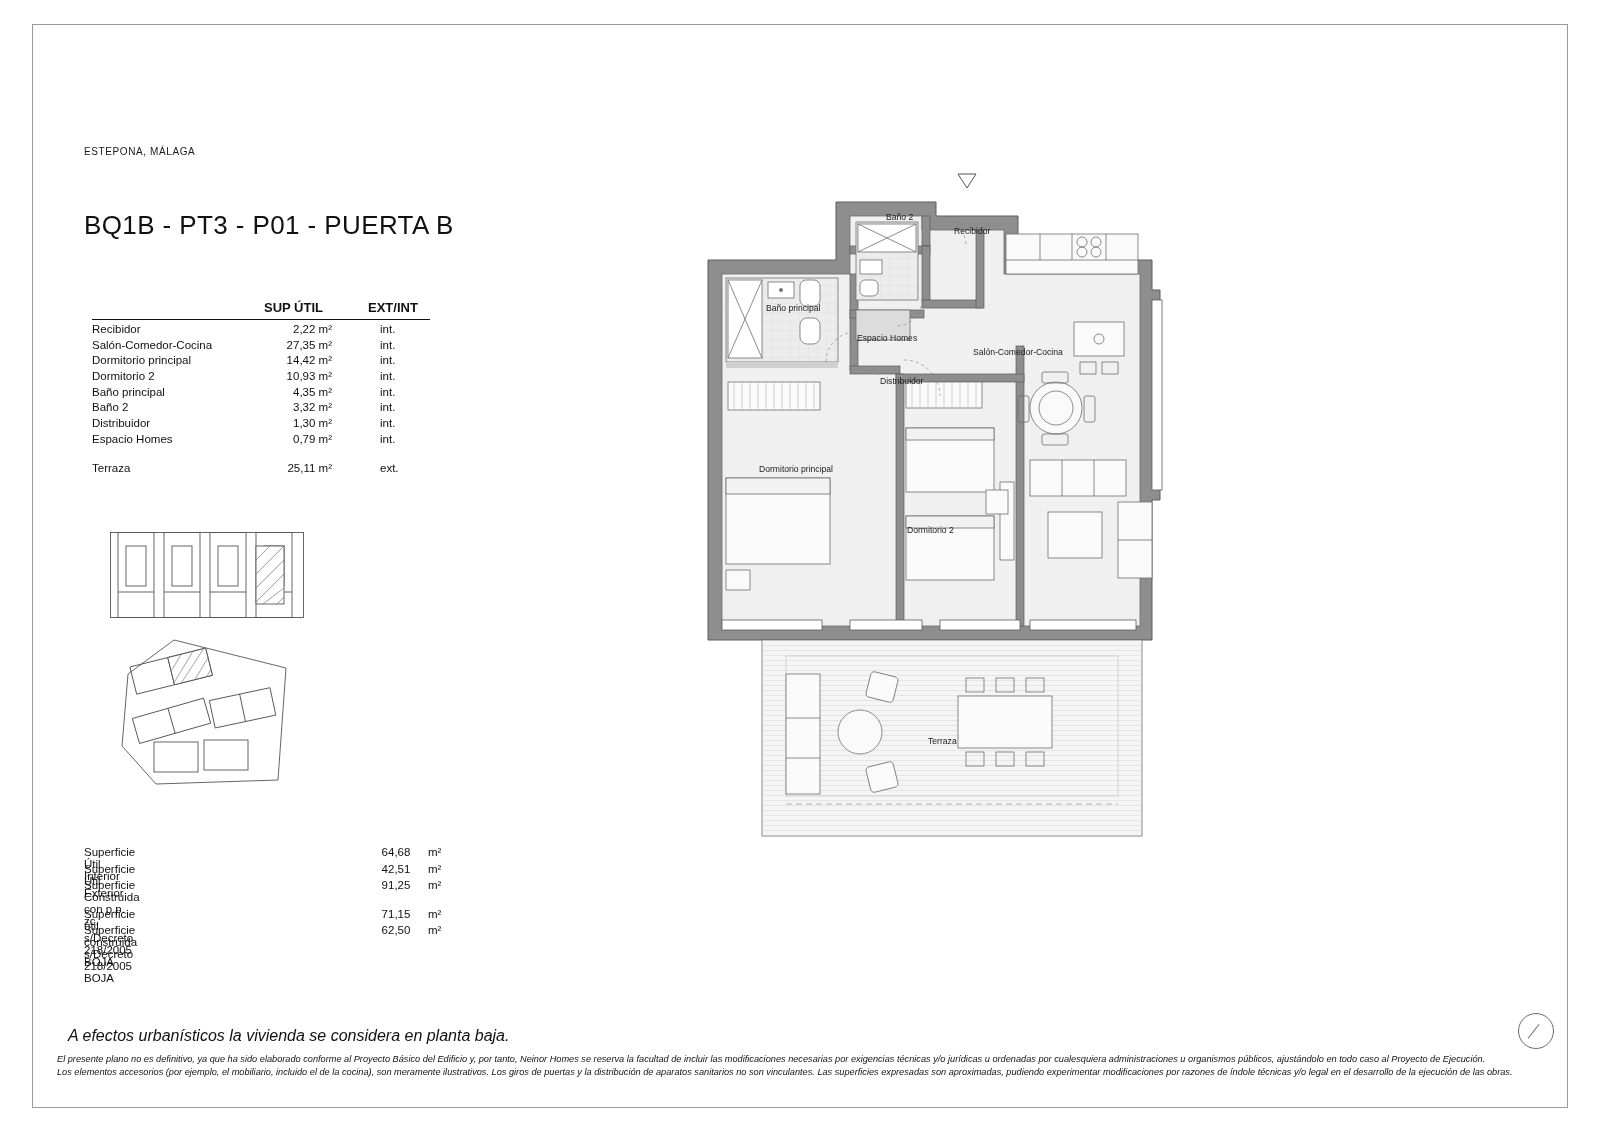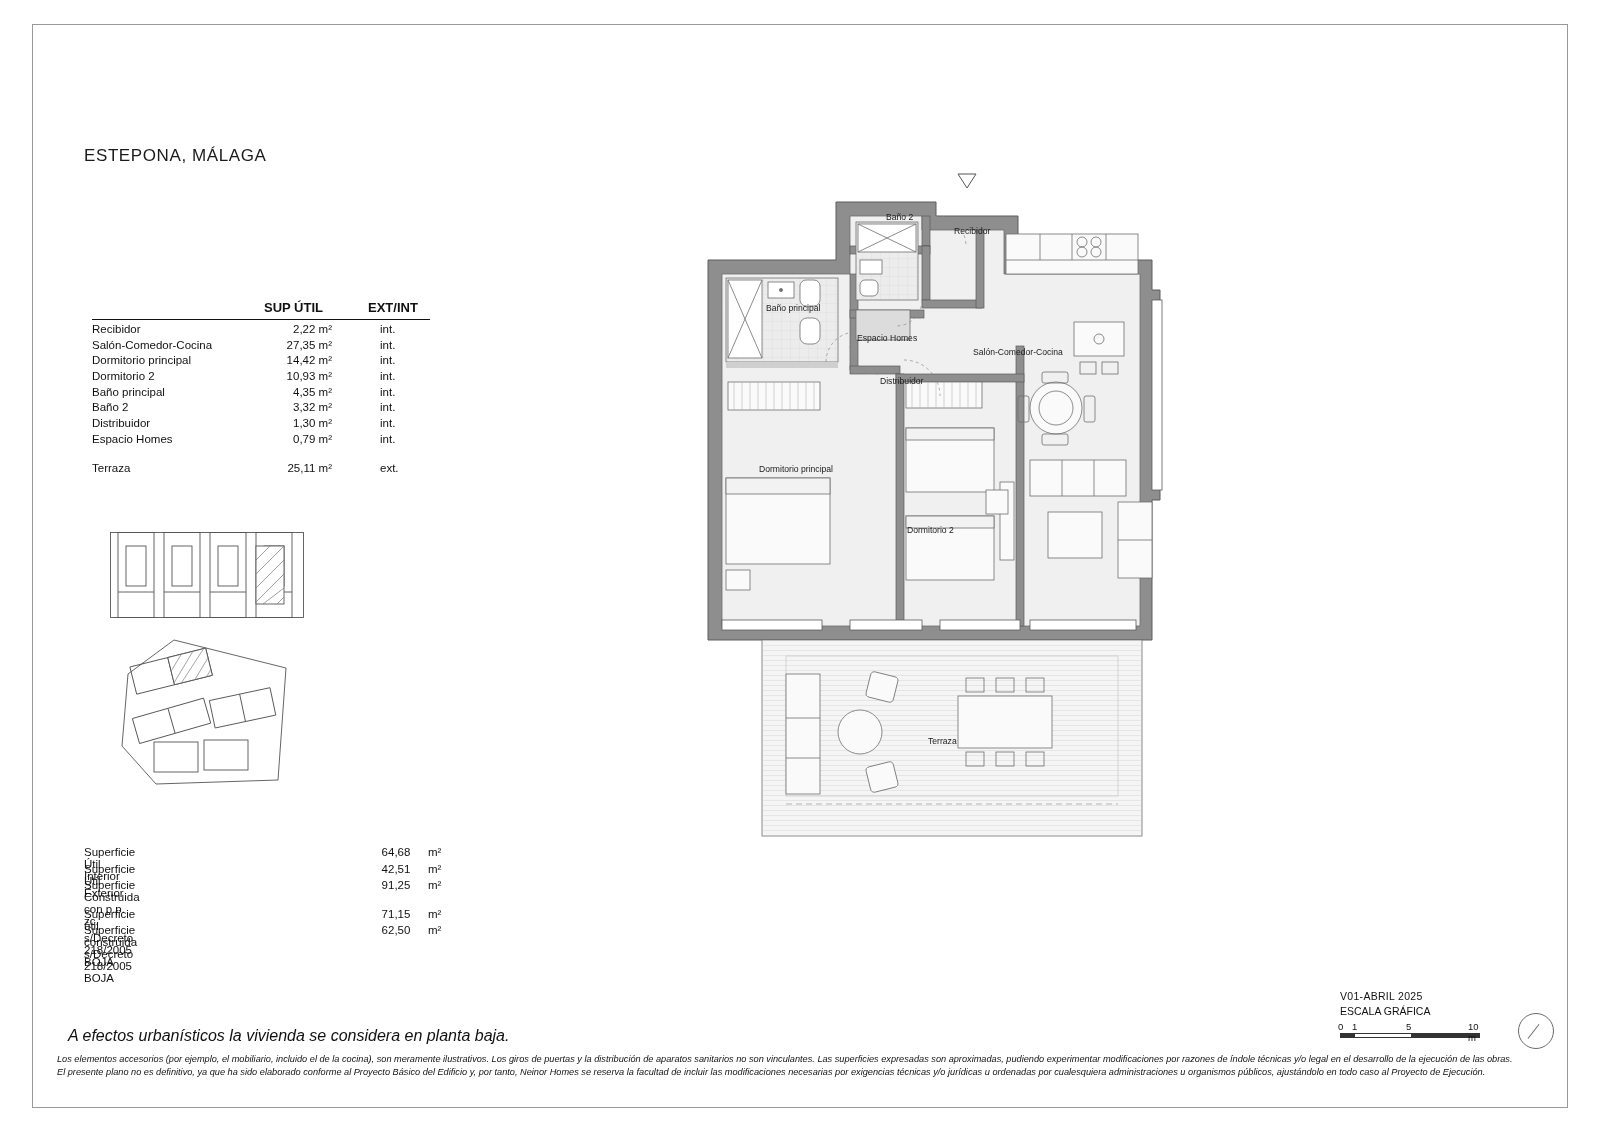--- a/index.html
+++ b/index.html
@@ -24,21 +24,21 @@
     width: 1536px;
     height: 1084px;
     border: 1px solid #9a9a9a;
     box-sizing: border-box;
   }
   
   .loc {
     position: absolute;
     left: 84px;
     top: 146px;
-    font-size: 17px;
+    font-size: 10px;
     letter-spacing: 0.6px;
     color: #1a1a1a;
   }
   .title {
     position: absolute;
     left: 84px;
     top: 210px;
     font-size: 26px;
     letter-spacing: 0.4px;
     color: #111;
@@ -183,20 +183,21 @@
     white-space: nowrap;
   }
 </style>
 </head>
 <body>
 
 <div id="sheet">
   <div class="frame"></div>
 
   <div class="loc">ESTEPONA, MÁLAGA</div>
+  <div class="title">BQ1B - PT3 - P01 - PUERTA B</div>
 
   <div class="areatable">
     <div class="hdr">
       <span class="c2">SUP ÚTIL</span>
       <span class="c3">EXT/INT</span>
     </div>
     <div class="rule"></div>
 
     <div class="arow">
       <span class="c1">Recibidor</span>
@@ -332,35 +333,24 @@
     </div>
     <div class="srow">
       <span class="s1">Superficie construida s/Decreto 218/2005 BOJA</span>
       <span class="s2">62,50</span>
       <span class="s3">m²</span>
     </div>
   </div>
 
   <div class="note-italic">A efectos urbanísticos la vivienda se considera en planta baja.</div>
   <div class="disclaimer">
+    <div>El presente plano no es definitivo, ya que ha sido elaborado conforme al Proyecto Básico del Edificio y, por tanto, Neinor Homes se reserva la facultad de incluir las modificaciones necesarias por exigencias técnicas y/o jurídicas u ordenadas por cualesquiera administraciones u organismos públicos, ajustándolo en todo caso al Proyecto de Ejecución.</div>
     <div>Los elementos accesorios (por ejemplo, el mobiliario, incluido el de la cocina), son meramente ilustrativos. Los giros de puertas y la distribución de aparatos sanitarios no son vinculantes. Las superficies expresadas son aproximadas, pudiendo experimentar modificaciones por razones de índole técnicas y/o legal en el desarrollo de la ejecución de las obras.</div>
-    <div>El presente plano no es definitivo, ya que ha sido elaborado conforme al Proyecto Básico del Edificio y, por tanto, Neinor Homes se reserva la facultad de incluir las modificaciones necesarias por exigencias técnicas y/o jurídicas u ordenadas por cualesquiera administraciones u organismos públicos, ajustándolo en todo caso al Proyecto de Ejecución.</div>
   </div>
 
-  <div class="verblock">
-    <div class="v1">V01-ABRIL 2025</div>
-    <div class="v2">ESCALA GRÁFICA</div>
-    <div class="scalebar">
-      <div class="bar"></div>
-      <span class="lab" style="left:-2px">0</span>
-      <span class="lab" style="left:12px">1</span>
-      <span class="lab" style="left:66px">5</span>
-      <span class="lab" style="left:128px">10 m</span>
-    </div>
-  </div>
   <div class="northmark"></div>
 
   <div class="plan">
     <svg width="520" height="710" viewBox="0 0 520 710">
       <defs>
         <pattern id="hatch" width="5" height="5" patternUnits="userSpaceOnUse" patternTransform="rotate(45)">
           <line x1="0" y1="0" x2="0" y2="5" stroke="#bdbdbd" stroke-width="0.7"></line>
         </pattern>
         <pattern id="deck" width="1000" height="5" patternUnits="userSpaceOnUse">
           <line x1="0" y1="0" x2="1000" y2="0" stroke="#c9c9c9" stroke-width="0.7"></line>

